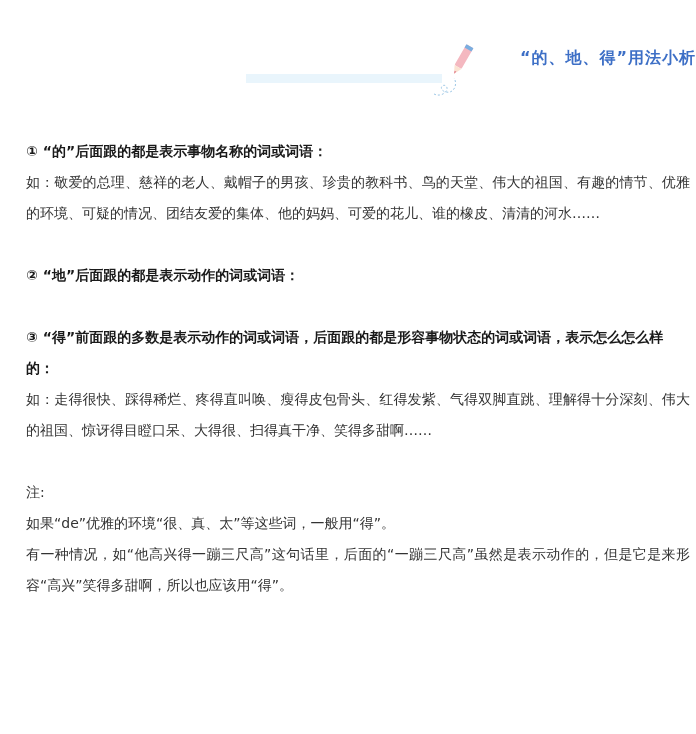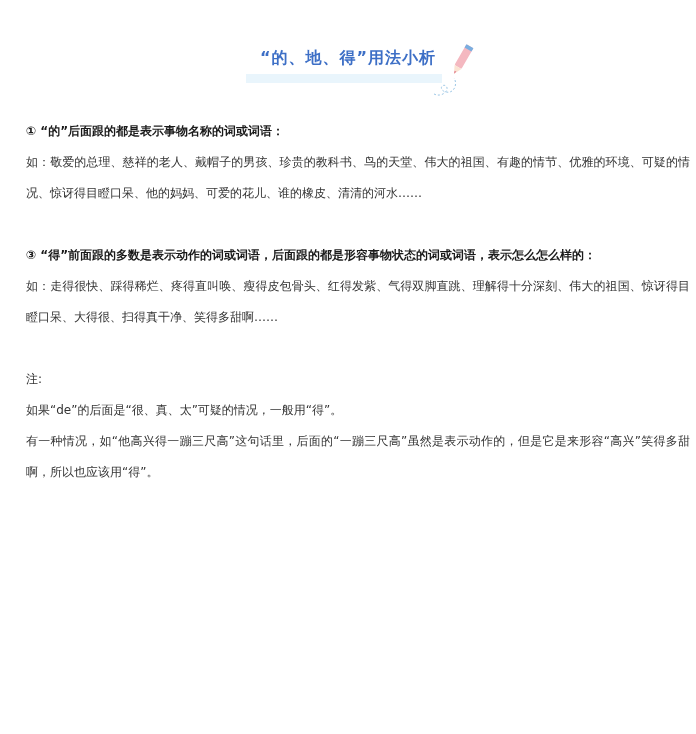--- a/index.html
+++ b/index.html
@@ -28,39 +28,39 @@
       top: 34px;
       width: 196px;
       height: 9px;
       background: #e9f5fc;
     }
     .title-text {
       position: absolute;
       left: 0;
       width: 696px;
       top: 8px;
-      text-align: center;
+      text-align: right;
       font-size: 16px;
       font-weight: bold;
       color: #3d6fc6;
       letter-spacing: 1px;
     }
     .pencil {
       position: absolute;
       left: 432px;
       top: 0px;
       width: 44px;
       height: 58px;
     }
     .content {
       position: absolute;
       left: 26px;
-      top: 116px;
+      top: 136px;
       width: 664px;
-      font-size: 12px;
+      font-size: 14px;
       line-height: 31px;
     }
     .section {
       margin: 0 0 31px 0;
     }
     .heading {
       font-weight: bold;
       color: #1a1a1a;
     }
     .body-text {
@@ -84,26 +84,27 @@
       <rect x="26" y="4" width="8" height="4" fill="#7aaee0"></rect>
       <polygon points="26,28 34,28 30,36" fill="#fbe3d2"></polygon>
       <polygon points="29,33 31,33 30,36" fill="#e07a8a"></polygon>
     </g>
   </svg>
 </div>
 
 <div class="content">
   <div class="section">
     <p class="heading">① “的”后面跟的都是表示事物名称的词或词语：</p>
-    <p class="body-text">如：敬爱的总理、慈祥的老人、戴帽子的男孩、珍贵的教科书、鸟的天堂、伟大的祖国、有趣的情节、优雅的环境、可疑的情况、惊讶得目瞪口呆、他的妈妈、可爱的花儿、谁的橡皮、清清的河水……</p>
+    <p class="body-text">如：敬爱的总理、慈祥的老人、戴帽子的男孩、珍贵的教科书、鸟的天堂、伟大的祖国、有趣的情节、优雅的环境、可疑的情况、团结友爱的集体、他的妈妈、可爱的花儿、谁的橡皮、清清的河水……</p>
   </div>
   <div class="section">
+    <p class="heading">② “地”后面跟的都是表示动作的词或词语：</p>
   </div>
   <div class="section">
     <p class="heading">③ “得”前面跟的多数是表示动作的词或词语，后面跟的都是形容事物状态的词或词语，表示怎么怎么样的：</p>
     <p class="body-text">如：走得很快、踩得稀烂、疼得直叫唤、瘦得皮包骨头、红得发紫、气得双脚直跳、理解得十分深刻、伟大的祖国、惊讶得目瞪口呆、大得很、扫得真干净、笑得多甜啊……</p>
   </div>
   <div class="section">
     <p class="body-text">注:</p>
-    <p class="body-text">如果“de”的后面是“很、真、太”可疑的情况，一般用“得”。</p>
+    <p class="body-text">如果“de”优雅的环境“很、真、太”等这些词，一般用“得”。</p>
     <p class="body-text">有一种情况，如“他高兴得一蹦三尺高”这句话里，后面的“一蹦三尺高”虽然是表示动作的，但是它是来形容“高兴”笑得多甜啊，所以也应该用“得”。</p>
   </div>
 </div>
 
 </body></html>

